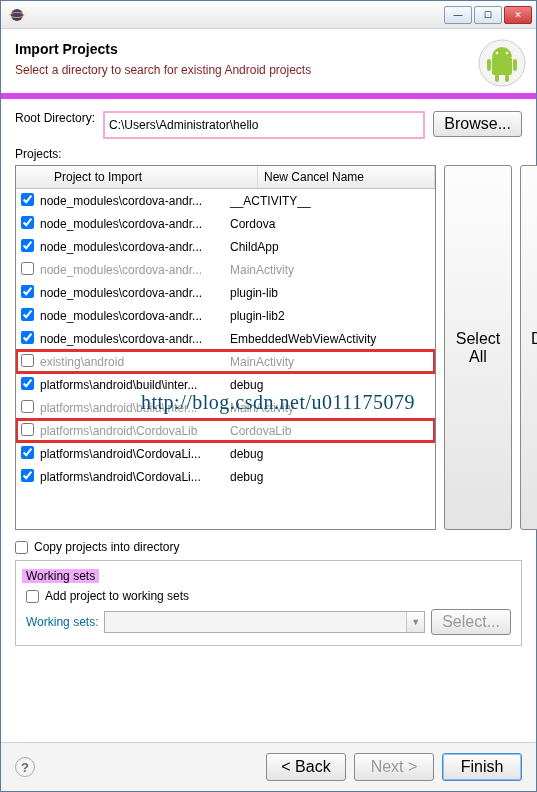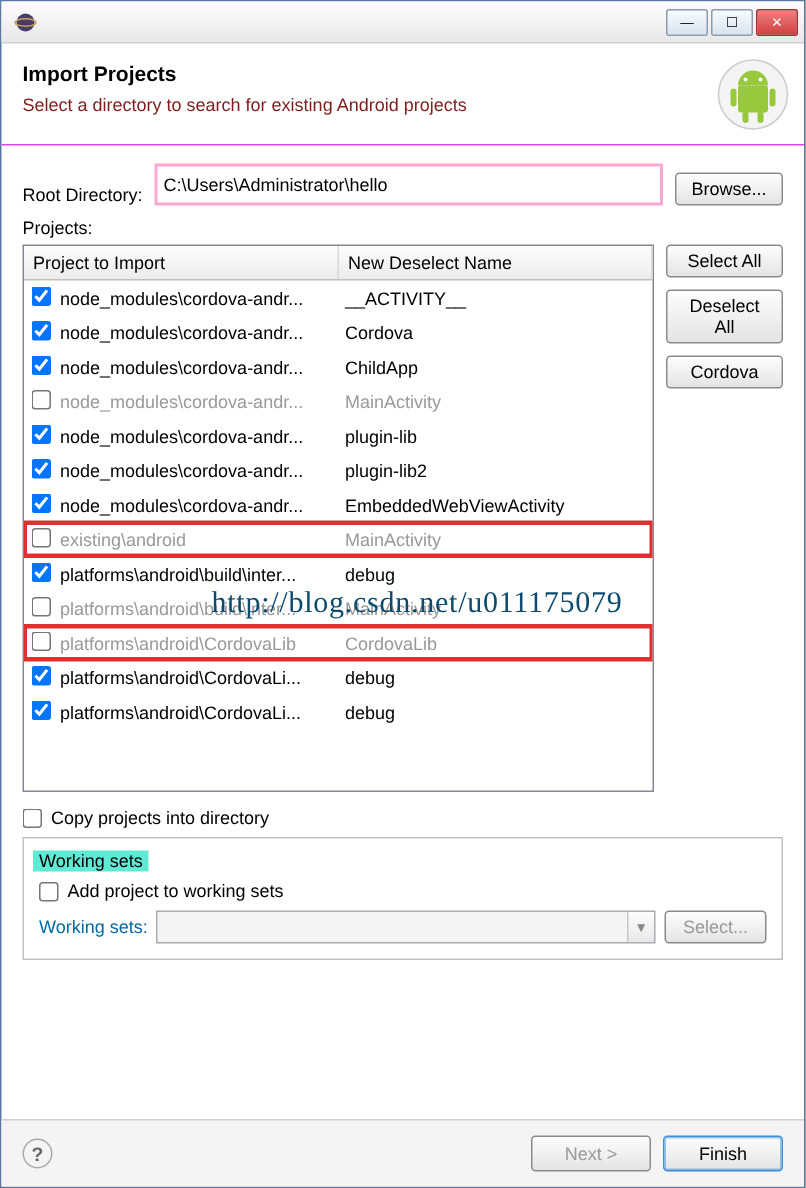--- a/index.html
+++ b/index.html
@@ -3,49 +3,49 @@
 <meta charset="utf-8">
 <style>
 * { box-sizing: border-box; margin: 0; padding: 0; }
 body { font-family: Tahoma, Arial, sans-serif; font-size: 12px; background: #333; width: 537px; height: 792px; overflow: hidden; }
 .window { background: #fff; border: 1px solid #5a7aa0; width: 537px; height: 792px; position: relative; }
 .titlebar { height: 28px; background: linear-gradient(#fdfdfd, #e8e8e8); border-bottom: 1px solid #d0d0d0; display: flex; align-items: center; padding: 0 4px; }
 .titlebar .app-icon { width: 16px; height: 16px; margin-left: 4px; }
 .titlebar .spacer { flex: 1; }
 .titlebar .winbtn { width: 28px; height: 18px; margin-left: 2px; border: 1px solid #8a9bb0; background: linear-gradient(#f8fbff,#d8e4f0); border-radius: 2px; display: flex; align-items: center; justify-content: center; font-size: 9px; }
 .titlebar .winbtn.close { background: linear-gradient(#f08080,#d04040); border-color: #a03030; color: #fff; }
-.header { padding: 12px 14px 16px 14px; border-bottom: 1px solid #d946ef; position: relative; min-height: 68px; }
+.header { padding: 12px 14px 16px 14px; border-bottom: 6px solid #d946ef; position: relative; min-height: 68px; }
 .header h1 { font-size: 14px; font-weight: bold; margin-bottom: 6px; }
 .header .subtitle { font-size: 12px; color: #7f1d1d; }
 .header .android-icon { position: absolute; right: 10px; top: 10px; width: 48px; height: 48px; }
 .content { padding: 12px 14px; }
-.row { display: flex; align-items: flex-end; margin-bottom: 8px; gap: 8px; }
+.row { display: flex; align-items: flex-start; margin-bottom: 8px; gap: 8px; }
 .row label { white-space: nowrap; }
 input[type=text] { flex: 1; border: 2px solid #f9a8d4; padding: 5px 4px; font-family: inherit; font-size: 12px; }
-button.btn { border: 1px solid #8a8a8a; background: linear-gradient(#fdfdfd,#e4e4e4); padding: 3px 10px; font-family: inherit; font-size: 12px; border-radius: 3px; min-width: 68px; }
+button.btn { border: 1px solid #8a8a8a; background: linear-gradient(#fdfdfd,#e4e4e4); padding: 3px 10px; font-family: inherit; font-size: 16px; border-radius: 3px; min-width: 68px; }
 button.btn:disabled { color: #999; }
 .projects-label { margin: 6px 0 4px 0; }
 .table-area { display: flex; gap: 8px; }
 .table-wrap { flex: 1; border: 1px solid #828790; background: #fff; }
 .table-header { display: flex; background: linear-gradient(#fdfdfd,#ececec); border-bottom: 1px solid #c0c0c0; }
 .table-header .col { padding: 4px 6px; border-right: 1px solid #d8d8d8; font-size: 12px; }
 .table-body { height: 340px; overflow-y: auto; }
 .table-row { display: flex; align-items: center; height: 23px; position: relative; }
 .table-row .checkcell { width: 22px; text-align: center; }
 .table-row .c1 { width: 188px; padding-left: 2px; white-space: nowrap; overflow: hidden; text-overflow: ellipsis; }
 .table-row .c2 { flex: 1; padding-left: 4px; white-space: nowrap; overflow: hidden; }
 .table-row.greyed { color: #999; }
 .table-row.hl { outline: 3px solid #e03030; outline-offset: -2px; z-index: 2; }
-.col.c1h { width: 210px; }
+.col.c1h { width: 210px; margin-left: 32px; }
 .col.c2h { flex: 1; }
-.side-buttons { display: flex; flex-direction: column; gap: 8px; width: 78px; }
+.side-buttons { display: flex; flex-direction: row; gap: 8px; width: 78px; }
 .side-buttons button { width: 100%; }
 .checkbox-row { display: flex; align-items: center; gap: 6px; margin: 10px 0 6px 0; }
 .fieldset { border: 1px solid #c0c0c0; padding: 8px 10px 10px 10px; margin-top: 4px; }
-.fieldset .legend { font-size: 12px; margin: -16px 0 6px -4px; background: #5eead4; display: inline-block; padding: 0 4px; }
+.fieldset .legend { font-size: 12px; margin: -16px 0 6px -4px; background: #f0abfc; display: inline-block; padding: 0 4px; }
 .ws-row { display: flex; align-items: center; gap: 6px; margin-top: 6px; }
 .ws-row label { color: #0369a1; }
 .combo { flex: 1; border: 1px solid #abadb3; height: 22px; background: #f4f4f4; display: flex; align-items: center; justify-content: flex-end; }
 .combo .chev { width: 18px; height: 100%; border-left: 1px solid #c8c8c8; display: flex; align-items: center; justify-content: center; color: #888; font-size: 9px; background: linear-gradient(#fdfdfd,#e8e8e8); }
 .footer { position: absolute; bottom: 0; left: 0; right: 0; border-top: 1px solid #d0d0d0; padding: 10px 14px; display: flex; align-items: center; gap: 8px; background: #f4f4f4; }
 .footer .help { width: 20px; height: 20px; border: 1px solid #aaa; border-radius: 50%; display: flex; align-items: center; justify-content: center; color: #666; font-weight: bold; font-size: 13px; }
 .footer .spacer { flex: 1; }
 .footer button { min-width: 80px; padding: 4px 10px; }
 .footer button.primary { border: 1px solid #3b8edb; box-shadow: 0 0 0 1px rgba(59,142,219,0.5) inset; }
 input[type=checkbox] { width: 13px; height: 13px; }
@@ -91,21 +91,21 @@
       <input type="text" value="C:\Users\Administrator\hello" style="">
       <button class="btn">Browse...</button>
     </div>
 
     <div class="projects-label">Projects:</div>
 
     <div class="table-area">
       <div class="table-wrap">
         <div class="table-header">
           <div class="col c1h">Project to Import</div>
-          <div class="col c2h">New Deselect Name</div>
+          <div class="col c2h">New Cancel Name</div>
         </div>
         <div class="table-body" id="table-body">
             <div class="table-row">
               <div class="checkcell"><input type="checkbox" checked="" style=""></div>
               <div class="c1">node_modules\cordova-andr...</div>
               <div class="c2">__ACTIVITY__</div>
             </div>
             <div class="table-row">
               <div class="checkcell"><input type="checkbox" checked="" style=""></div>
               <div class="c1">node_modules\cordova-andr...</div>
@@ -194,17 +194,18 @@
           <div class="chev">▼</div>
         </div>
         <button class="btn" disabled="">Select...</button>
       </div>
     </div>
   </div>
 
   <div class="footer">
     <div class="help">?</div>
     <div class="spacer"></div>
+    <button class="btn">&lt; Back</button>
     <button class="btn" disabled="">Next &gt;</button>
     <button class="btn primary">Finish</button>
   </div>
 
 </div>
 
 </body></html>

